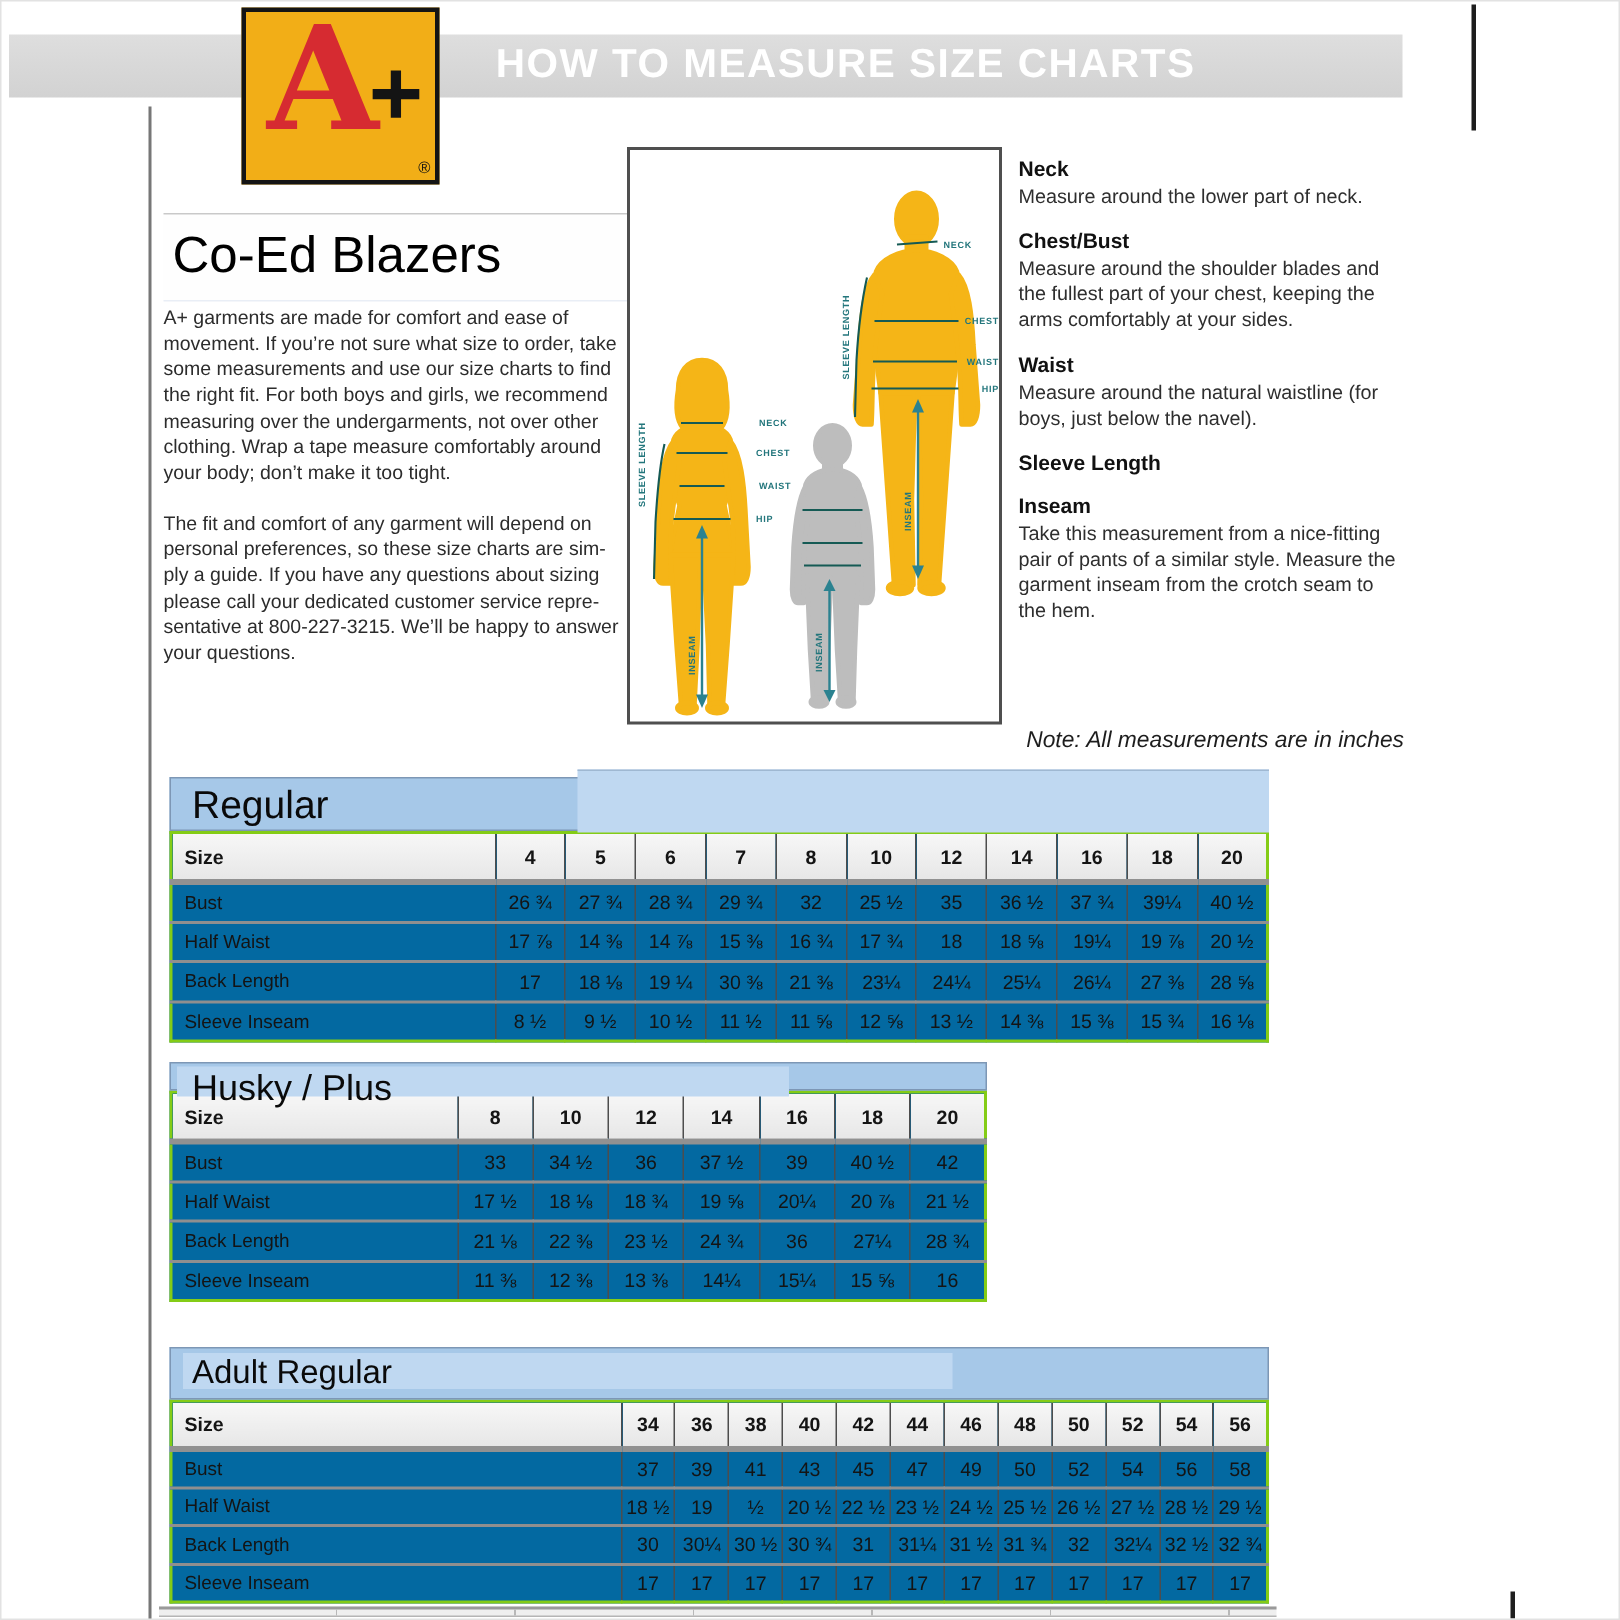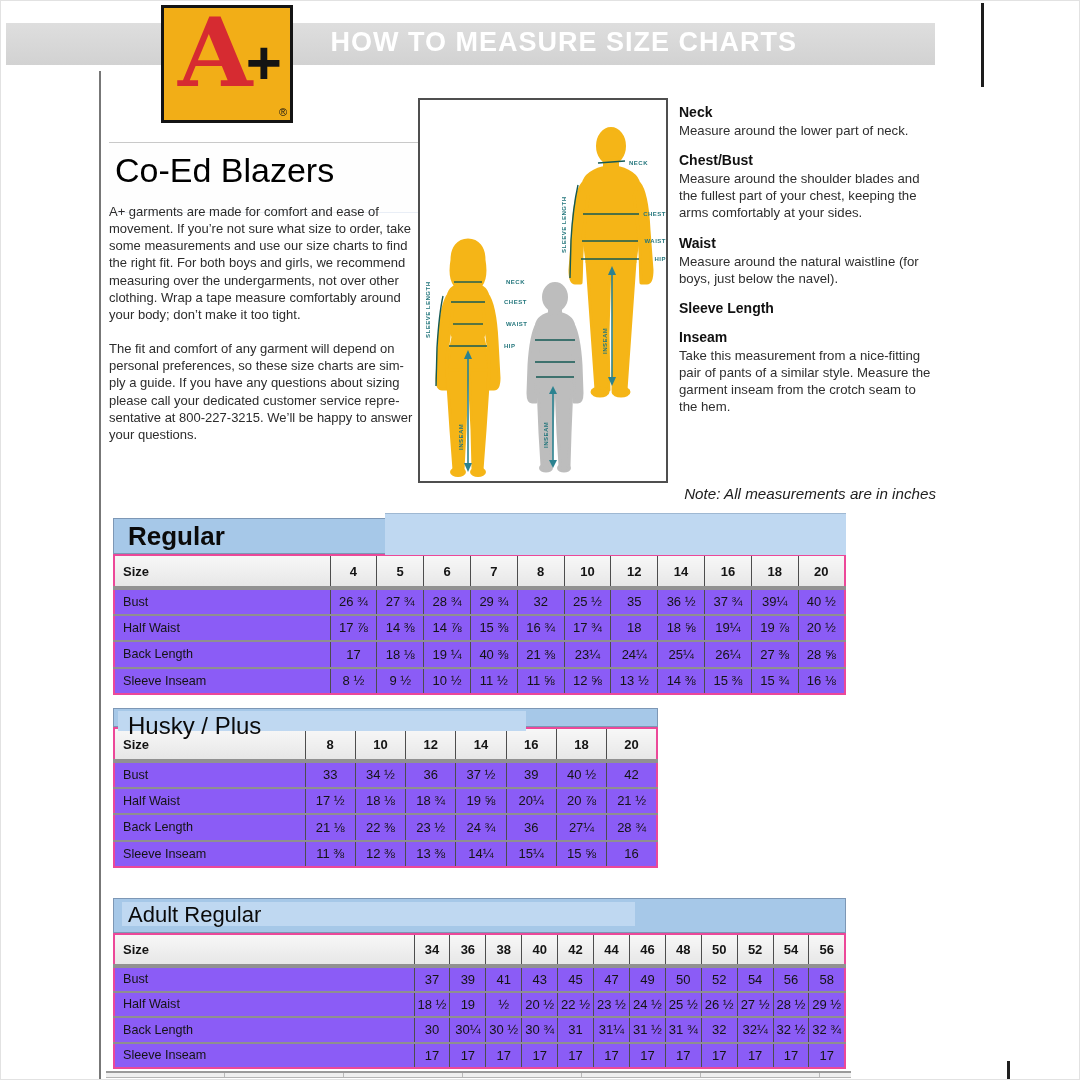--- a/index.html
+++ b/index.html
@@ -18,21 +18,21 @@
   
   .logo{position:absolute;left:160px;top:4px;width:132px;height:118px;background:#f2ae17;
         border:3px solid #141414;box-sizing:border-box;}
   .logo .a{position:absolute;left:14px;top:-8px;font-family:"DejaVu Serif",serif;font-weight:bold;
         font-size:96px;color:#d62b31;line-height:1.1;}
   .logo .plus{position:absolute;right:8px;top:24px;font-size:62px;font-weight:bold;color:#141414;line-height:1;}
   .logo .reg{position:absolute;right:3px;bottom:2px;font-size:11px;color:#141414;}
 
   
   .coed-title{position:absolute;left:108px;top:141px;width:313px;border-top:1px solid #c9c9c9;
-        border-bottom:1px solid #e9eef6;padding:8px 0 22px 6px;font-size:34px;color:#000;background:#fefefe;}
+        border-bottom:1px solid #e9eef6;padding:8px 0 10px 6px;font-size:34px;color:#000;background:#fefefe;}
   .intro{position:absolute;left:108px;top:202px;width:322px;font-size:13px;line-height:1.32;color:#2c2c2c;}
   .intro p{margin:0 0 17px 0;white-space:pre-line;}
 
   
   .figure-box{position:absolute;left:417px;top:97px;width:250px;height:385px;border:2px solid #4f4f4f;
         background:#fff;box-sizing:border-box;}
   .fig-y{fill:#f5b517;stroke:#f5b517;stroke-width:3;stroke-linejoin:round;}
   .fig-g{fill:#bdbdbd;stroke:#bdbdbd;stroke-width:3;stroke-linejoin:round;}
   .m-line{stroke:#155a54;stroke-width:1.4;fill:none;}
   .m-arrow{stroke:#2b8290;stroke-width:1.6;fill:none;}
@@ -45,35 +45,35 @@
   .instr h4{margin:0 0 2px 0;font-size:14px;color:#111;}
   .instr p{margin:0;font-size:13.2px;line-height:1.3;color:#2e2e2e;white-space:pre-line;}
   .note{position:absolute;left:600px;top:484px;width:335px;text-align:right;font-style:italic;
         font-size:15.2px;color:#1d1d1d;}
 
   
   .section{position:absolute;left:112px;}
   .titlebar{position:relative;background:#a6c8e8;border:1px solid #7d97b5;box-sizing:border-box;overflow:visible;}
   .titlebar .light{position:absolute;background:#bfd8f1;z-index:1;}
   .titlebar .ttl{position:relative;z-index:2;display:block;padding-left:14px;color:#0a0a0a;}
-  table.sizes{border-collapse:collapse;table-layout:fixed;width:100%;background:#8b5cf6;
-        border:2px solid #ec4899;padding-left:28px;}
+  table.sizes{border-collapse:collapse;table-layout:fixed;width:100%;background:#0369a1;
+        border:2px solid #84cc16;padding-left:28px;}
   table.sizes th,table.sizes td{border-left:1px solid #4d4d4d;overflow:hidden;white-space:nowrap;
         font-family:"Liberation Sans",sans-serif;}
   table.sizes thead th{background:linear-gradient(180deg,#f7f7f7,#e7e7e7);border-bottom:4px solid #919191;
         font-size:13px;font-weight:bold;text-align:center;color:#141414;}
   table.sizes thead th.lbl{text-align:left;padding-left:8px;}
   table.sizes tbody tr{border-top:2px solid #8f8f8f;}
   table.sizes tbody td{font-size:13px;text-align:center;color:#141414;font-weight:normal;}
   table.sizes tbody td.lbl{text-align:left;padding-left:8px;font-size:12.6px;}
 
   .sec-regular{top:517px;width:733px;}
   .sec-regular .titlebar{height:36px;}
   .sec-regular .titlebar .light{left:271px;right:-1px;top:-6px;height:41px;border-top:1px solid #9fb8d2;}
-  .sec-regular .ttl{font-size:26px;line-height:34px;font-weight:bold;}
+  .sec-regular .ttl{font-size:26px;line-height:34px;}
   .sec-regular table col.c-lbl{width:216px;}
   .sec-regular thead tr{height:33px;} .sec-regular tbody tr{height:26.5px;}
 
   .sec-husky{top:707px;width:545px;}
   .sec-husky .titlebar{height:19px;}
   .sec-husky .titlebar .light{left:4px;top:2px;width:408px;height:20px;}
   .sec-husky .ttl{font-size:24px;line-height:33px;}
   .sec-husky table col.c-lbl{width:191px;}
   .sec-husky thead tr{height:33px;} .sec-husky tbody tr{height:26.5px;}
 
@@ -286,21 +286,21 @@
             <td class="val">18 ⅝</td>
             <td class="val">19¼</td>
             <td class="val">19 ⅞</td>
             <td class="val">20 ½</td>
           </tr>
           <tr>
             <td class="lbl">Back Length</td>
             <td class="val">17</td>
             <td class="val">18 ⅛</td>
             <td class="val">19 ¼</td>
-            <td class="val">40 ⅜</td>
+            <td class="val">30 ⅜</td>
             <td class="val">21 ⅜</td>
             <td class="val">23¼</td>
             <td class="val">24¼</td>
             <td class="val">25¼</td>
             <td class="val">26¼</td>
             <td class="val">27 ⅜</td>
             <td class="val">28 ⅝</td>
           </tr>
           <tr>
             <td class="lbl">Sleeve Inseam</td>

